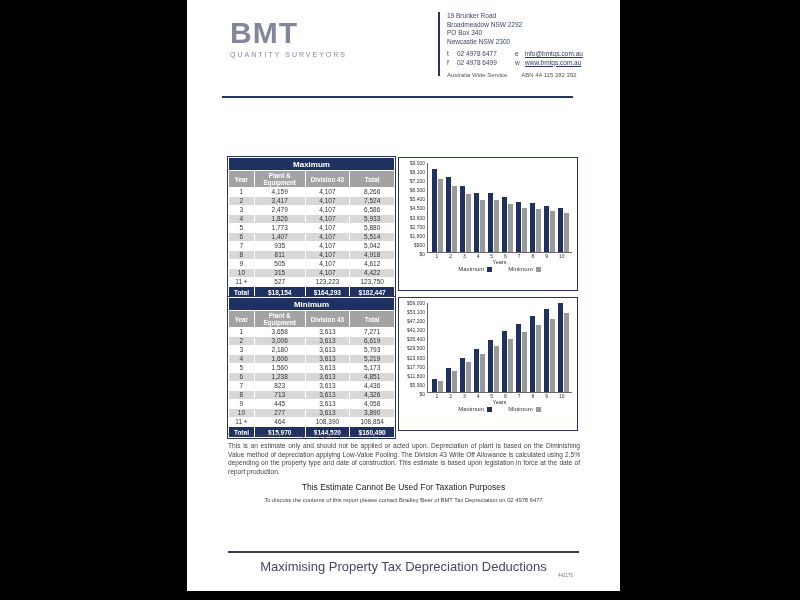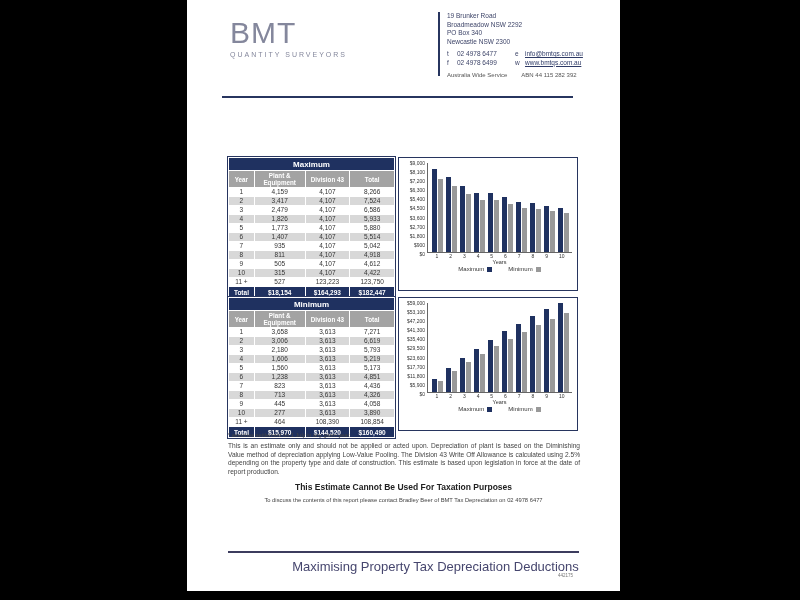--- a/index.html
+++ b/index.html
@@ -3,21 +3,21 @@
 <meta charset="utf-8">
 <style>
   html,body{margin:0;padding:0;}
   body{width:800px;height:600px;background:#000;position:relative;font-family:"Liberation Sans",sans-serif;overflow:hidden;}
   .page{position:absolute;left:187px;top:0;width:433px;height:591px;background:#fff;}
   .page *{box-sizing:border-box;}
 
   
   .logo{position:absolute;left:43px;top:16px;color:#84879c;}
   .logo-line1{display:flex;align-items:baseline;gap:6px;}
-  .logo-bmt{font-size:30px;letter-spacing:1px;font-weight:400;}
+  .logo-bmt{font-size:30px;letter-spacing:1px;font-weight:700;}
   .logo-tax{font-size:16px;letter-spacing:.5px;}
   .logo-sub{font-size:7px;letter-spacing:2px;margin-top:1px;color:#84879c;}
   .header-sep{position:absolute;left:251px;top:12px;width:2px;height:64px;background:#27355f;}
   .contact{position:absolute;left:260px;top:12px;width:168px;font-size:6.5px;color:#3d4468;line-height:8.5px;}
   .addr div{white-space:nowrap;}
   .c-rows{margin-top:4px;}
   .c-row{display:flex;gap:4px;white-space:nowrap;align-items:baseline;}
   .c-lab{width:6px;color:#3d4468;}
   .c-val{width:54px;}
   .c-link{color:#2e3a66;text-decoration:underline;}
@@ -56,24 +56,24 @@
   .bar{width:5px;}
   .x-labels{display:flex;justify-content:space-around;font-size:5px;color:#333;padding:0 2px;margin-left:1px;}
   .x-caption{text-align:center;font-size:5.5px;color:#333;}
   .legend{display:flex;justify-content:center;gap:16px;font-size:6px;color:#333;margin-top:1px;align-items:center;}
   .leg-item{display:inline-flex;align-items:center;}
   .swatch{width:5px;height:5px;display:inline-block;margin-left:3px;}
 
   
   .footnote{position:absolute;top:432px;left:41px;font-size:5.6px;color:#444;}
   .disclaimer{position:absolute;top:442px;left:41px;width:352px;font-size:6.6px;line-height:8.6px;color:#444;text-align:justify;}
-  .notice{position:absolute;top:482px;left:0;width:433px;text-align:center;font-size:8.5px;font-weight:bold;color:#222;}
+  .notice{position:absolute;top:482px;left:0;width:433px;text-align:center;font-size:8.5px;font-weight:normal;color:#222;}
   .contact-line{position:absolute;top:497px;left:0;width:433px;text-align:center;font-size:5.8px;color:#444;}
   .footer-rule{position:absolute;top:551px;left:41px;width:351px;height:2px;background:#3c3c5e;}
-  .tagline{position:absolute;top:559px;left:0;width:433px;text-align:center;font-size:13px;color:#46466e;margin-left:32px;}
+  .tagline{position:absolute;top:559px;left:0;width:433px;text-align:center;font-size:13px;color:#46466e;}
   .doc-num{position:absolute;top:573px;left:371px;font-size:4.5px;color:#777;}
 </style>
 </head>
 <body>
 
 <div class="page">
 
   <div class="logo">
     <div class="logo-line1">
       <span class="logo-bmt">BMT</span>

